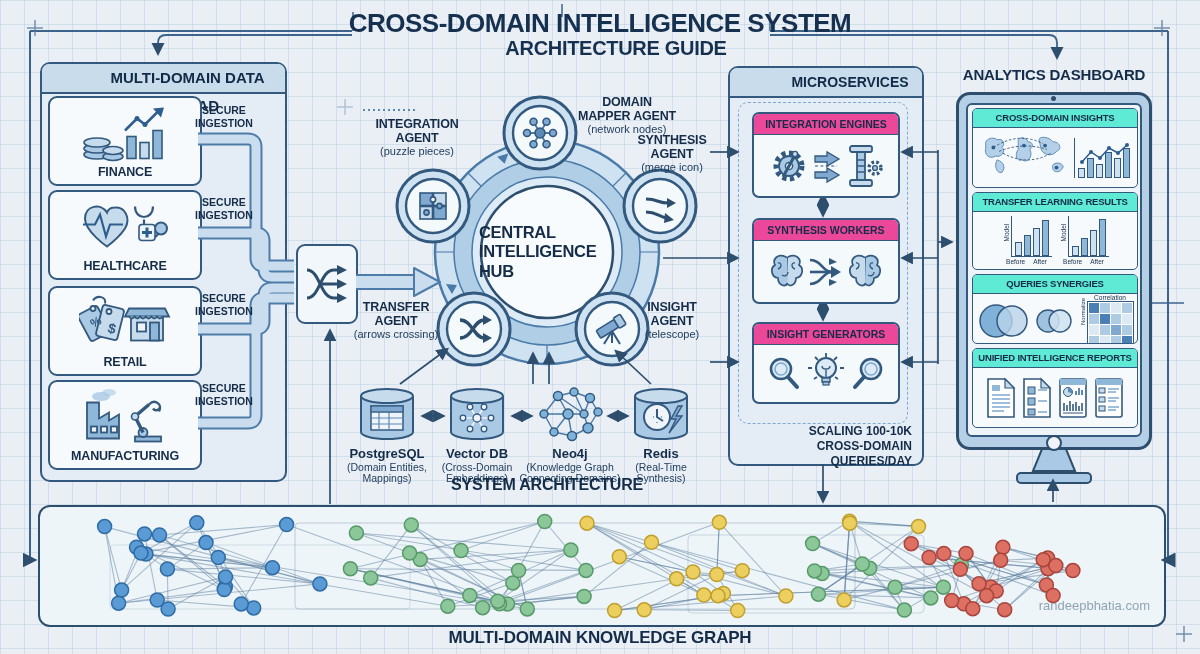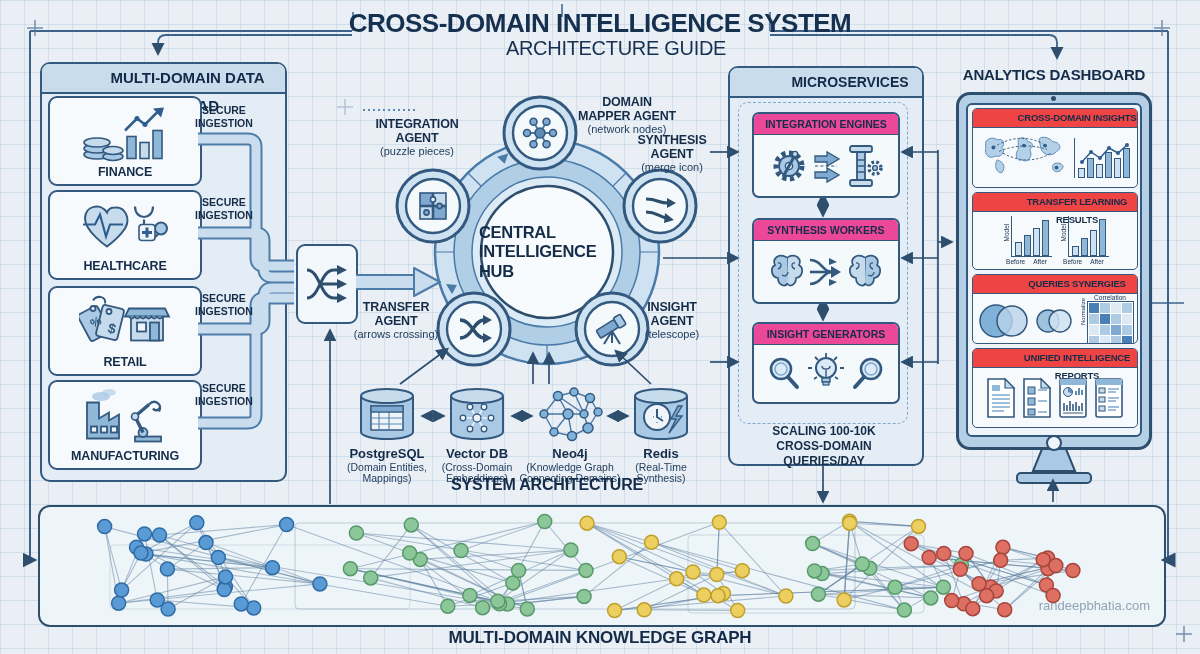--- a/index.html
+++ b/index.html
@@ -5,21 +5,21 @@
   html,body{margin:0;padding:0;background:#dde6ee;font-family:"Liberation Sans",sans-serif;}
   #canvas{position:relative;width:1200px;height:654px;overflow:hidden;background:#e9eff5;
     background-image:linear-gradient(rgba(165,192,218,.35) 1px,transparent 1px),
                      linear-gradient(90deg,rgba(165,192,218,.35) 1px,transparent 1px);
     background-size:24px 24px;color:#152c49;}
   .abs{position:absolute;}
   .ctr{text-align:center;}
   .pre{white-space:pre-line;}
   
   .title1{left:0;right:0;top:8px;font-size:26px;font-weight:bold;letter-spacing:-.5px;color:#16304f;z-index:4;}
-  .title2{left:0;right:0;top:37px;font-size:20px;font-weight:normal;letter-spacing:-.3px;color:#16304f;z-index:4;padding-left:32px;}
+  .title2{left:0;right:0;top:37px;font-size:20px;font-weight:bold;letter-spacing:-.3px;color:#16304f;z-index:4;padding-left:32px;}
   
   .panel{background:#e4edf5;border:2.5px solid #33597f;border-radius:10px;z-index:2;}
   .panel-hdr{height:28px;line-height:28px;background:#c8dcec;border-bottom:2px solid #33597f;
     border-radius:7px 7px 0 0;text-align:center;font-weight:bold;font-size:15px;color:#122a47;padding-left:48px;}
   .dom-box{position:absolute;left:48px;width:150px;height:86px;background:#f6fafd;border:2px solid #33597f;
     border-radius:9px;z-index:2;display:flex;flex-direction:column;align-items:center;}
   .dom-box svg{flex:1;margin-top:4px;}
   .dom-label{font-size:12.5px;font-weight:bold;margin-bottom:5px;letter-spacing:-.2px;}
   .ingest{width:76px;font-size:10.5px;font-weight:bold;line-height:1.2;text-align:center;z-index:4;}
   .merge-box{background:#f2f7fb;border:2.5px solid #33597f;border-radius:9px;z-index:2;}
@@ -40,22 +40,22 @@
   .svc-hdr{height:20px;line-height:20px;background:#ec4899;border-bottom:1.5px solid #33597f;
     text-align:center;font-weight:bold;font-size:10.5px;}
   .svc-body{flex:1;display:flex;align-items:center;justify-content:center;gap:4px;}
   .scaling{font-size:12px;font-weight:bold;text-align:center;line-height:1.25;z-index:3;}
   
   .dash-title{font-size:15px;font-weight:bold;text-align:center;z-index:4;letter-spacing:-.2px;}
   .monitor{background:#b5d0e6;border:3px solid #2e4e6e;border-radius:14px;z-index:2;}
   .screen{background:#eef4f9;border:2px solid #33597f;border-radius:6px;z-index:2;}
   .widget{position:absolute;left:972px;width:164px;background:#f7fafc;border:1.6px solid #33597f;
     border-radius:5px;z-index:3;overflow:hidden;display:flex;flex-direction:column;}
-  .widget-hdr{height:18px;line-height:18px;background:#ef4444;border-bottom:1.3px solid #33597f;
-    text-align:center;font-weight:bold;font-size:9.5px;letter-spacing:-.2px;padding-left:44px;}
+  .widget-hdr{height:18px;line-height:18px;background:#5eead4;border-bottom:1.3px solid #33597f;
+    text-align:center;font-weight:bold;font-size:9.5px;letter-spacing:-.2px;}
   .widget-body{flex:1;display:flex;align-items:center;justify-content:center;gap:6px;}
   .cam-dot{width:5px;height:5px;border-radius:50%;background:#2e4e6e;z-index:3;}
   .mon-btn{width:12px;height:12px;border-radius:50%;background:#eef4f9;border:2px solid #2e4e6e;z-index:3;}
   
   .bars{display:flex;align-items:flex-end;gap:2px;}
   .bar{width:7px;border:1px solid #33597f;box-sizing:border-box;}
   .bar.light{background:#cfe2f1;}
   .bar.dark{background:#8fb8d8;}
   .tl-chart{display:flex;flex-direction:column;align-items:center;}
   .tl-plot{display:flex;align-items:flex-end;border-left:1.5px solid #33597f;border-bottom:1.5px solid #33597f;
@@ -506,21 +506,21 @@
         <path d="M20,1 v4 M6,16 h-4 M38,16 h-4 M9,5 l3,3 M31,5 l-3,3 M8,27 l3,-2 M32,27 l-3,-2" stroke="#33597f" stroke-width="1.8"></path>
       </svg>
       <svg width="36" height="40" viewBox="0 0 36 40">
         <circle cx="21" cy="15" r="10" fill="#dcebf6" stroke="#33597f" stroke-width="2.6"></circle>
         <circle cx="21" cy="15" r="6" fill="none" stroke="#7fa9d0" stroke-width="1.6"></circle>
         <path d="M14,23 L5,33" stroke="#33597f" stroke-width="4" stroke-linecap="round"></path>
       </svg>
     </div>
   </div>
 
-  <div class="abs scaling pre" style="left:736px;top:424px;width:176px;">SCALING 100-10K
+  <div class="abs scaling pre" style="left:736px;top:424px;width:176px;text-align:right;">SCALING 100-10K
 CROSS-DOMAIN QUERIES/DAY</div>
 
   <div class="abs dash-title" style="left:958px;top:66px;width:192px;">ANALYTICS DASHBOARD</div>
   <div class="abs monitor" style="left:956px;top:92px;width:190px;height:352px;"></div>
   <div class="abs cam-dot" style="left:1051px;top:96px;"></div>
   <div class="abs screen" style="left:966px;top:103px;width:172px;height:330px;"></div>
   <div class="abs mon-btn" style="left:1046px;top:435px;"></div>
   <svg class="abs" style="left:1009px;top:448px;z-index:2;" width="90" height="40">
     <polygon points="33,1 57,1 66,23 24,23" fill="#a9c9e4" stroke="#2e4e6e" stroke-width="2"></polygon>
     <rect x="8" y="25" width="74" height="10" rx="4" fill="#a9c9e4" stroke="#2e4e6e" stroke-width="2"></rect>

